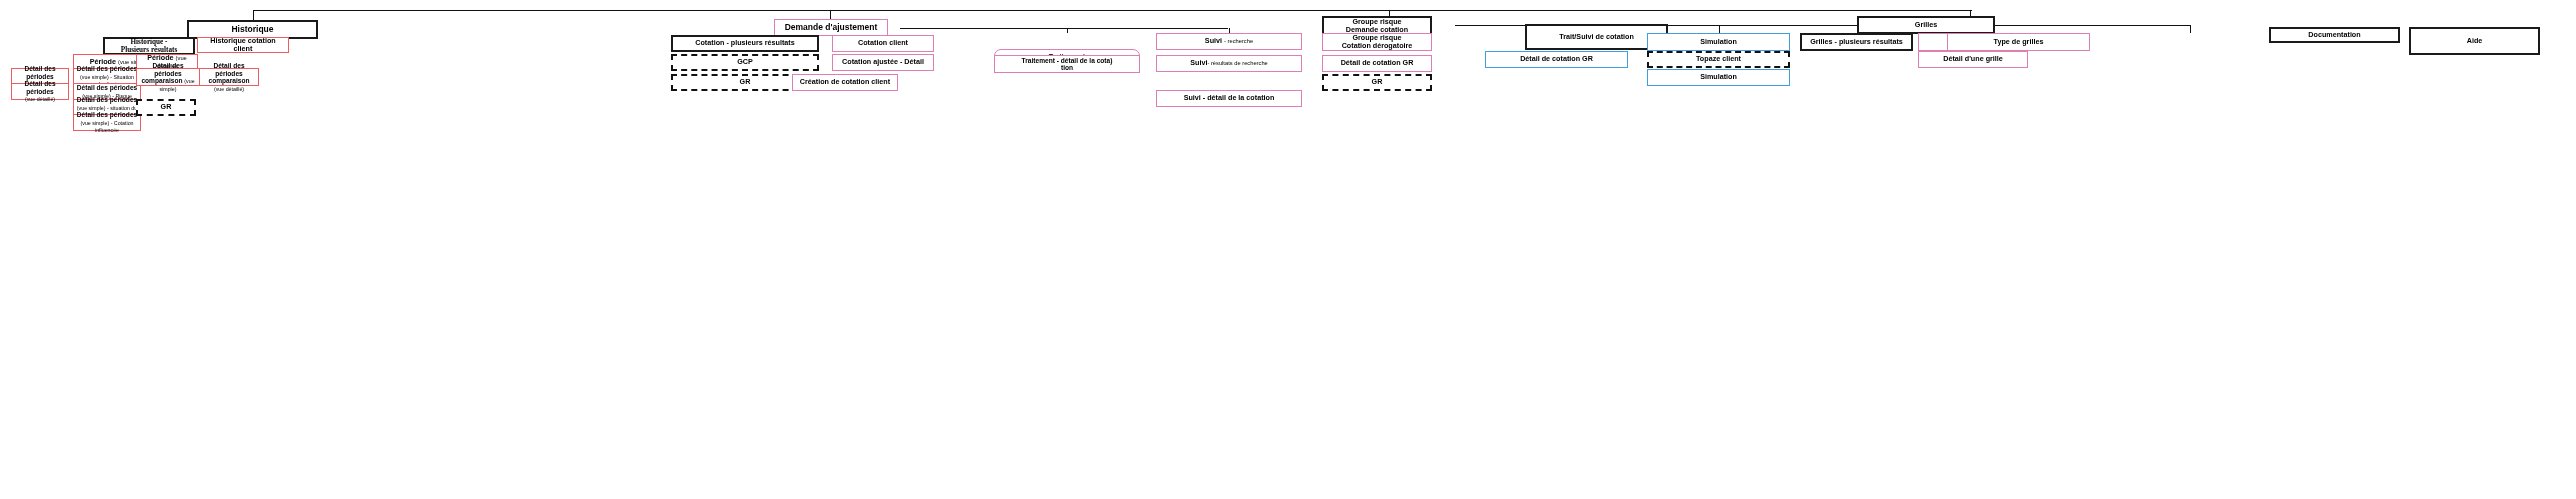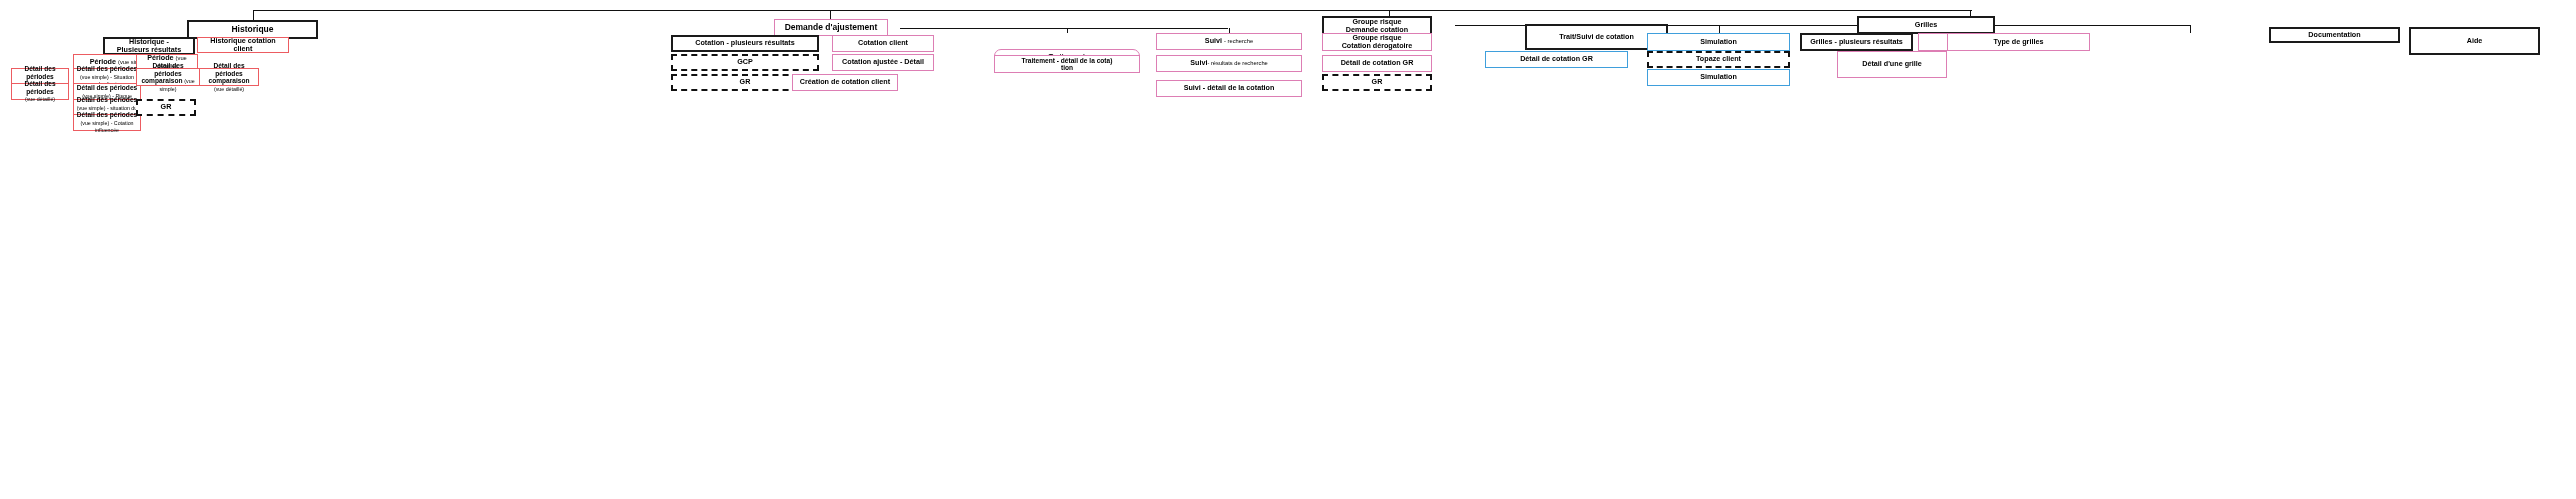--- a/index.html
+++ b/index.html
@@ -52,21 +52,21 @@
   <div class="conn v" style="left:1557px;top:25px;height:7.9px;"></div>
   <div class="conn v" style="left:1719px;top:25px;height:7.9px;"></div>
 
   <div class="conn h" style="left:1970px;top:25px;width:220px;"></div>
   <div class="conn v" style="left:2190px;top:25px;height:7.9px;"></div>
 
   <div class="node b-black lvl1" style="left:187px;top:20.4px;width:131px;height:18.4px;">
     <span class="lbl">Historique</span>
   </div>
 
-  <div class="node b-black lvl2" style="left:103px;top:37px;width:92px;height:18.4px;">
+  <div class="node b-black lvl2" style="left:103px;top:37px;width:92px;height:18.4px;font-family:Liberation Serif, serif;">
     <span class="lbl">
       <span>Historique -</span><br>
       <span>Plusieurs résultats</span>
     </span>
   </div>
 
   <div class="node b-red lvl2" style="left:197px;top:37px;width:92px;height:16.4px;">
     <span class="lbl">Historique cotation client</span>
   </div>
 
@@ -184,21 +184,21 @@
     <span class="lbl">
       <b>Suivi</b>
       <span class="small">- recherche</span>
     </span>
   </div>
   <div class="node b-pink lvl2" style="left:1156px;top:55px;width:146px;height:17px;">
     <span class="lbl">
       <b>Suivi</b><span class="small">- résultats de recherche</span>
     </span>
   </div>
-  <div class="node b-pink lvl2" style="left:1156px;top:80px;width:146px;height:17px;">
+  <div class="node b-pink lvl2" style="left:1156px;top:90px;width:146px;height:17px;">
     <span class="lbl">Suivi - détail de la cotation</span>
   </div>
 
   <div class="node b-black lvl2" style="left:1322px;top:16.4px;width:110px;height:19px;">
     <span class="lbl">
       <span>Groupe risque</span><br>
       <span>Demande cotation</span>
     </span>
   </div>
 
@@ -236,21 +236,21 @@
     <span class="lbl">Grilles</span>
   </div>
 
   <div class="node b-black lvl2" style="left:1800px;top:33px;width:113px;height:17.7px;">
     <span class="lbl">Grilles - plusieurs résultats</span>
   </div>
 
   <div class="node b-pink lvl2" style="left:1918px;top:33px;width:110px;height:17.7px;">
     <span class="lbl">Grille client</span>
   </div>
-  <div class="node b-pink lvl2" style="left:1837px;top:51px;width:110px;height:27px;">
+  <div class="node b-pink lvl2" style="left:1918px;top:51px;width:110px;height:17px;">
     <span class="lbl">Détail d'une grille</span>
   </div>
 
   <div class="node b-pink lvl2" style="left:1947px;top:33px;width:143px;height:17.7px;left:1947px;">
     <span class="lbl">Type de grilles</span>
   </div>
 
   <div class="node b-black lvl2" style="left:2269px;top:27px;width:131px;height:15.8px;">
     <span class="lbl">Documentation</span>
   </div>

